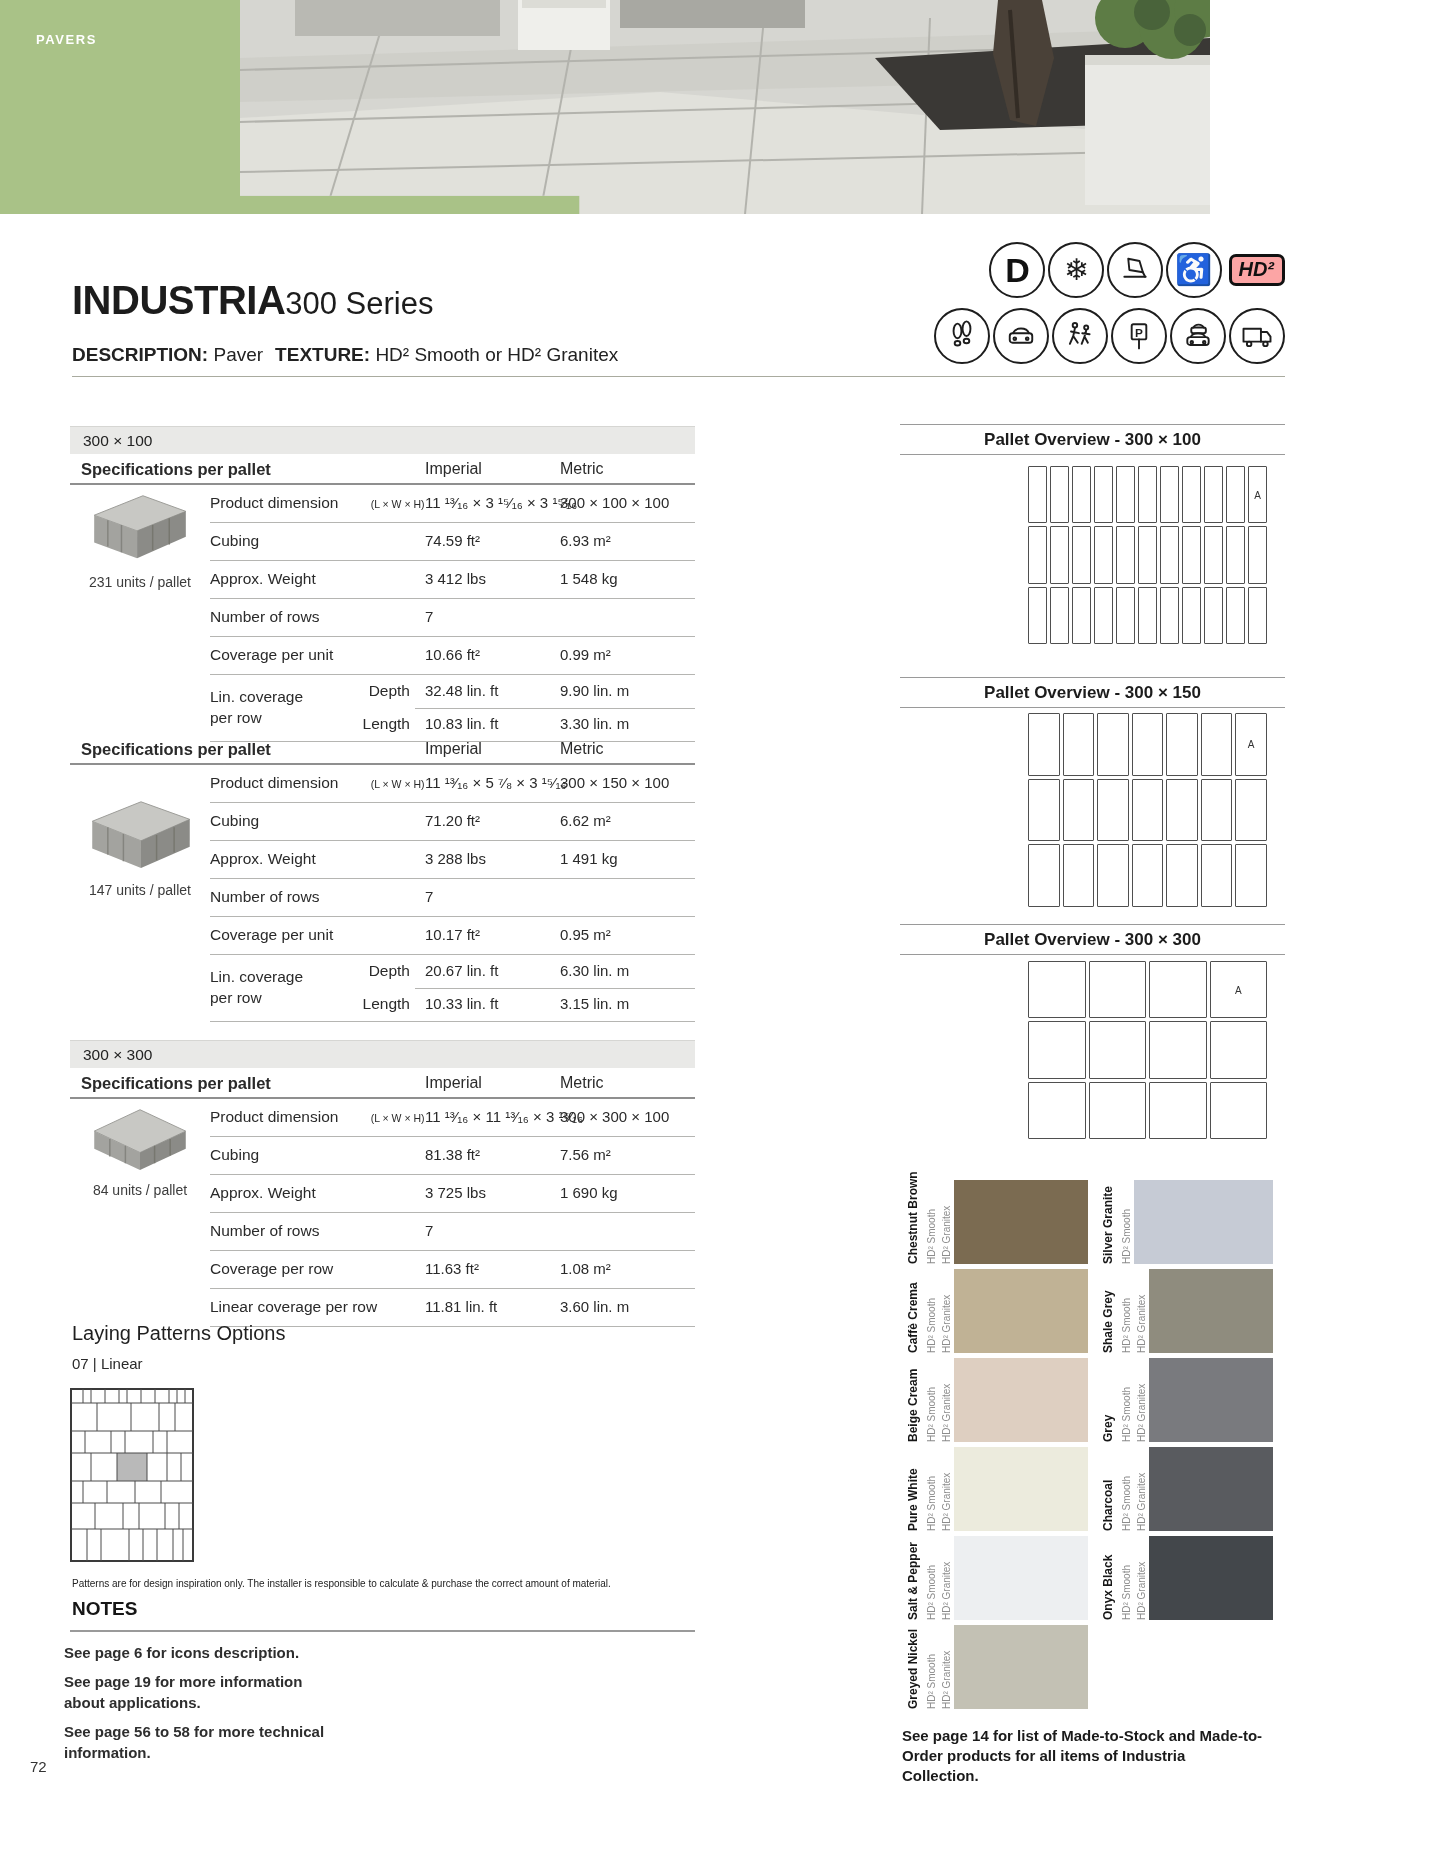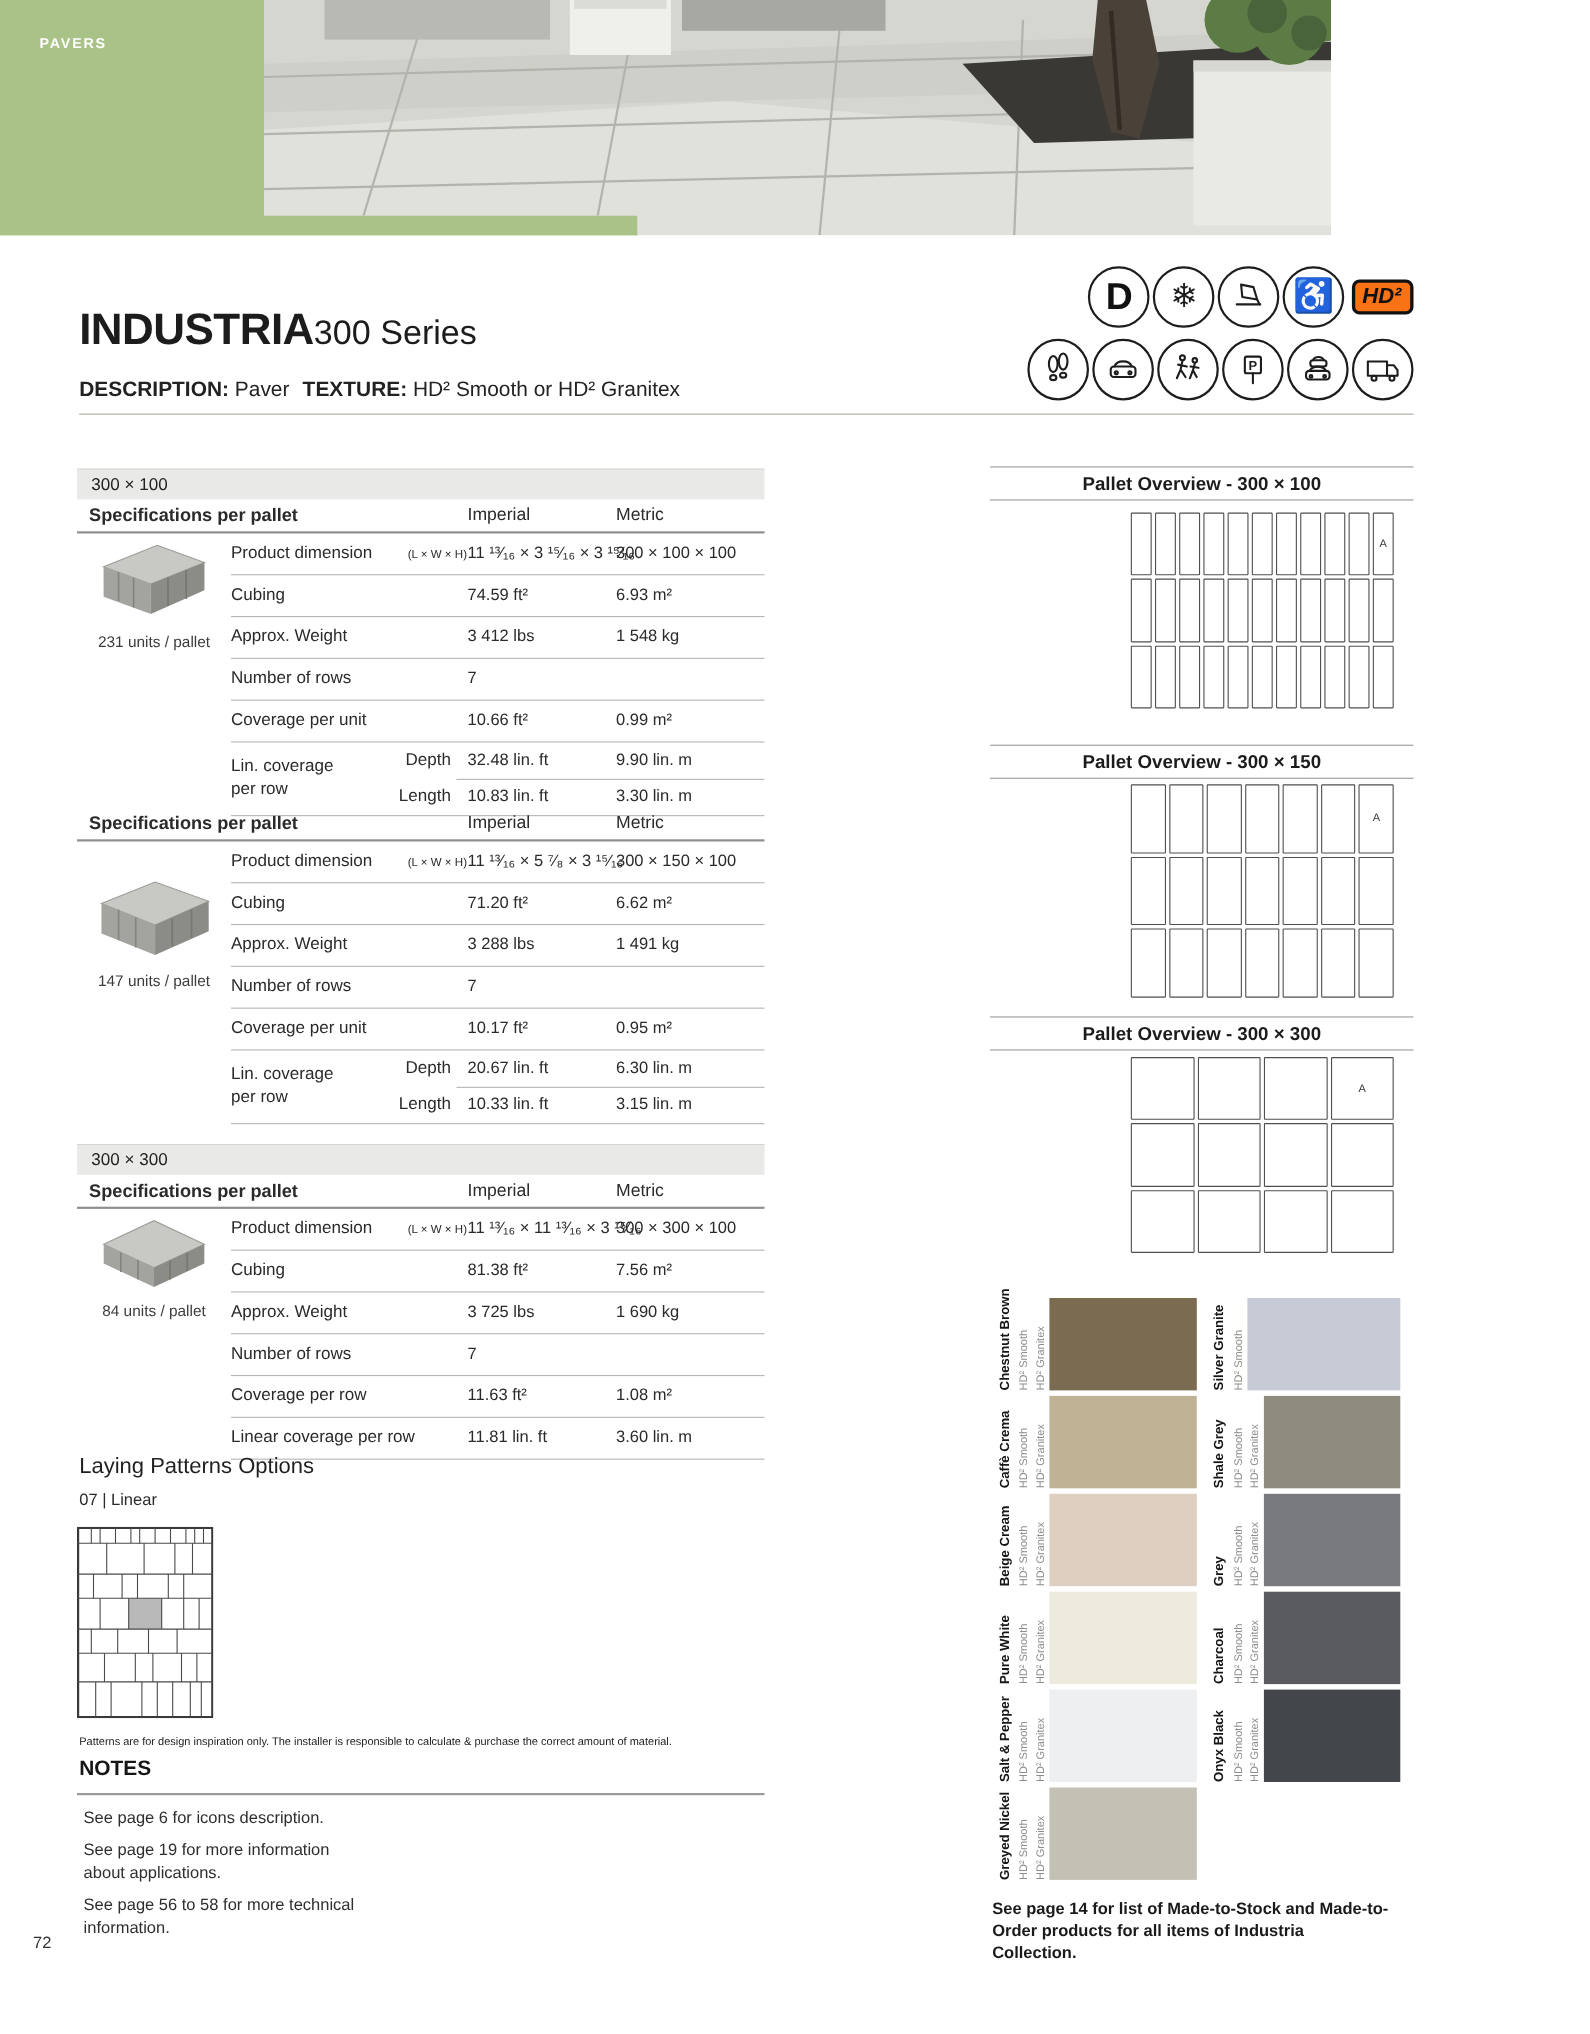--- a/index.html
+++ b/index.html
@@ -23,21 +23,21 @@
 
   
   .icons-row{position:absolute;display:flex;gap:3px;justify-content:flex-end;width:340px;left:945px;align-items:center;}
   .icons-row1{top:242px;} .icons-row2{top:308px;}
   .cicon{width:52px;height:52px;border:2.5px solid #1d1d1d;border-radius:50%;background:#fff;
          display:flex;align-items:center;justify-content:center;flex:0 0 auto;}
   .cicon svg{width:36px;height:36px;stroke:#1d1d1d;fill:none;stroke-width:3.4;stroke-linecap:round;stroke-linejoin:round;}
   .cicon .glyph{font-size:30px;line-height:1;color:#1d1d1d;}
   .cicon .bigD{font-size:34px;font-weight:bold;color:#111;}
   .hd2-badge{border:3px solid #111;border-radius:7px;font-style:italic;font-weight:bold;font-size:20px;
-             padding:1px 8px 2px 6px;color:#111;background:#f97316;margin-left:4px;}
+             padding:1px 8px 2px 6px;color:#111;background:#fca5a5;margin-left:4px;}
 
   
   .spec-table{position:absolute;left:70px;width:625px;}
   .size-band{height:27px;line-height:27px;background:#e9e9e7;border-top:1px solid #d6d6d3;
              padding-left:13px;font-size:15.5px;color:#222;}
   .spec-head{position:relative;height:29px;border-bottom:2px solid #8f8f8f;font-size:16px;}
   .spec-head .t{position:absolute;left:11px;top:6px;font-weight:bold;font-size:16.5px;}
   .spec-head .imp{position:absolute;left:355px;top:6px;}
   .spec-head .met{position:absolute;left:490px;top:6px;}
   .rows{margin-left:140px;position:relative;}
@@ -64,21 +64,21 @@
   .po-cell{border:1px solid #4f4f4f;background:#fff;position:relative;border-radius:1px;}
   .po-cell span{position:absolute;top:50%;left:50%;transform:translate(-50%,-50%);font-size:10px;color:#333;}
 
   
   .lp-head{position:absolute;left:72px;top:1322px;font-size:20px;color:#1f1f1f;}
   .lp-sub{position:absolute;left:72px;top:1355px;font-size:15px;color:#2a2a2a;}
   .lp-svg{position:absolute;left:70px;top:1388px;}
   .lp-note{position:absolute;left:72px;top:1578px;font-size:10px;color:#222;white-space:nowrap;}
   .notes-head{position:absolute;left:72px;top:1598px;font-size:19px;font-weight:bold;color:#161616;}
   .notes-rule{position:absolute;left:70px;top:1630px;width:625px;height:2px;background:#9a9a9a;}
-  .notes-list{position:absolute;left:76px;top:1642px;width:262px;font-size:15px;line-height:21px;color:#2e2e2e;}
+  .notes-list{position:absolute;left:64px;top:1642px;width:262px;font-size:15px;line-height:21px;color:#2e2e2e;font-weight:bold;}
   .notes-list div{margin-bottom:8px;}
   .page-num{position:absolute;left:30px;top:1758px;font-size:15px;color:#333;}
 
   
   .sw-col{position:absolute;top:1180px;}
   .sw-col-left{left:903px;width:185px;}
   .sw-col-right{left:1098px;width:175px;}
   .sw-item{display:flex;height:84px;margin-bottom:5px;}
   .sw-name{writing-mode:vertical-rl;transform:rotate(180deg);font-size:12px;font-weight:bold;color:#161616;
            width:21px;line-height:21px;white-space:nowrap;}

